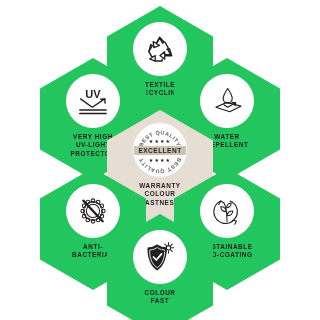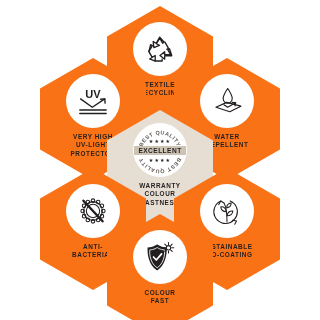--- a/index.html
+++ b/index.html
@@ -19,21 +19,21 @@
     width: 320px;
     height: 320px;
     background: #ffffff;
   }
 
   
   .hex {
     position: absolute;
     width: 106px;
     height: 122px;
-    background: #f97316;
+    background: #22c55e;
     clip-path: polygon(50% 0%, 100% 25%, 100% 75%, 50% 100%, 0% 75%, 0% 25%);
     display: flex;
     flex-direction: column;
     align-items: center;
     box-sizing: border-box;
   }
   .hex.center {
     background: #e6ded3;
   }
 

